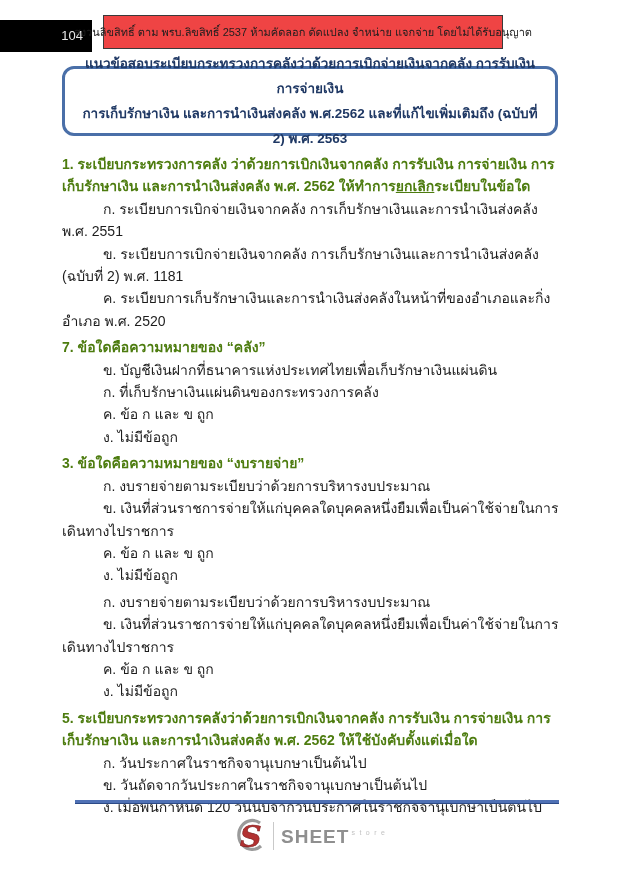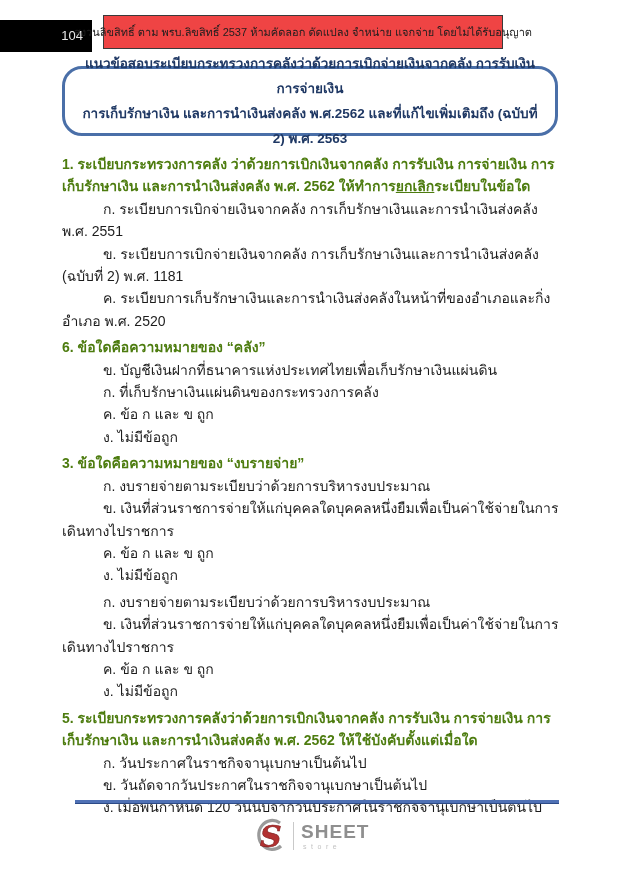--- a/index.html
+++ b/index.html
@@ -31,21 +31,21 @@
     display: flex; align-items: center; justify-content: center;
     font-size: 11px; color: #1e1e1e;
     white-space: nowrap;
   }
 
   
   .title-box {
     position: absolute; left: 62px; top: 66px;
     width: 496px; height: 70px;
     border: 3px solid #4a6fa8;
-    border-radius: 20px;
+    border-radius: 12px;
     display: flex; align-items: center; justify-content: center;
     text-align: center;
     font-size: 13.5px; font-weight: 700;
     color: #1f3864;
     line-height: 25px;
     padding: 4px 10px;
   }
 
   
   .content {
@@ -66,21 +66,21 @@
     background: #4f71b5;
     border-bottom: 1.5px solid #2c4a87;
   }
   .logo {
     position: absolute; left: 0; top: 816px; width: 621px;
     display: flex; align-items: center; justify-content: center;
     gap: 7px;
   }
   .logo-icon { width: 34px; height: 40px; display: block; }
   .logo-divider { width: 1.5px; height: 28px; background: #c9c9c9; }
-  .logo-text { display: flex; flex-direction: column; line-height: 1; }
+  .logo-text { display: flex; flex-direction: row; line-height: 1; }
   .brand {
     font-size: 19px; font-weight: 700; color: #8f8f8f;
     letter-spacing: 1px;
   }
   .brand-sub {
     font-size: 7px; color: #c2c2c2;
     letter-spacing: 4.5px; margin-top: 2px; padding-left: 2px;
   }
 </style>
 </head>
@@ -100,21 +100,21 @@
   </div>
 
   <div class="content" id="questions">
       <div class="question-block">
         <p class="q-heading"><span>1. ระเบียบกระทรวงการคลัง ว่าด้วยการเบิกเงินจากคลัง การรับเงิน การจ่ายเงิน การเก็บรักษาเงิน และการนำเงินส่งคลัง พ.ศ. 2562 ให้ทำการ</span><span class="underline">ยกเลิก</span><span>ระเบียบในข้อใด</span></p>
         <p class="q-option">ก. ระเบียบการเบิกจ่ายเงินจากคลัง การเก็บรักษาเงินและการนำเงินส่งคลัง พ.ศ. 2551</p>
         <p class="q-option">ข. ระเบียบการเบิกจ่ายเงินจากคลัง การเก็บรักษาเงินและการนำเงินส่งคลัง (ฉบับที่ 2) พ.ศ. 1181</p>
         <p class="q-option">ค. ระเบียบการเก็บรักษาเงินและการนำเงินส่งคลังในหน้าที่ของอำเภอและกิ่งอำเภอ พ.ศ. 2520</p>
       </div>
       <div class="question-block">
-        <p class="q-heading"><span>6. ข้อใดคือความหมายของ “คลัง”</span></p>
+        <p class="q-heading"><span>7. ข้อใดคือความหมายของ “คลัง”</span></p>
         <p class="q-option">ข. บัญชีเงินฝากที่ธนาคารแห่งประเทศไทยเพื่อเก็บรักษาเงินแผ่นดิน</p>
         <p class="q-option">ก. ที่เก็บรักษาเงินแผ่นดินของกระทรวงการคลัง</p>
         <p class="q-option">ค. ข้อ ก และ ข ถูก</p>
         <p class="q-option">ง. ไม่มีข้อถูก</p>
       </div>
       <div class="question-block">
         <p class="q-heading"><span>3. ข้อใดคือความหมายของ “งบรายจ่าย”</span></p>
         <p class="q-option">ก. งบรายจ่ายตามระเบียบว่าด้วยการบริหารงบประมาณ</p>
         <p class="q-option">ข. เงินที่ส่วนราชการจ่ายให้แก่บุคคลใดบุคคลหนึ่งยืมเพื่อเป็นค่าใช้จ่ายในการเดินทางไปราชการ</p>
         <p class="q-option">ค. ข้อ ก และ ข ถูก</p>

